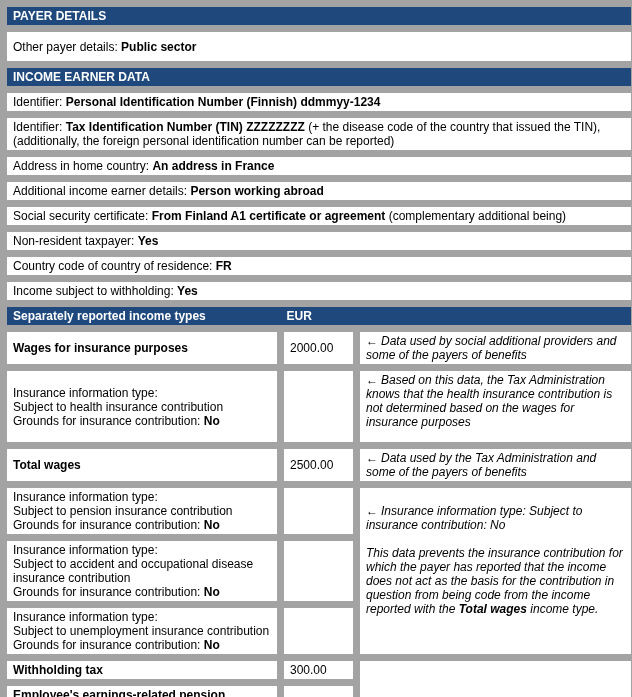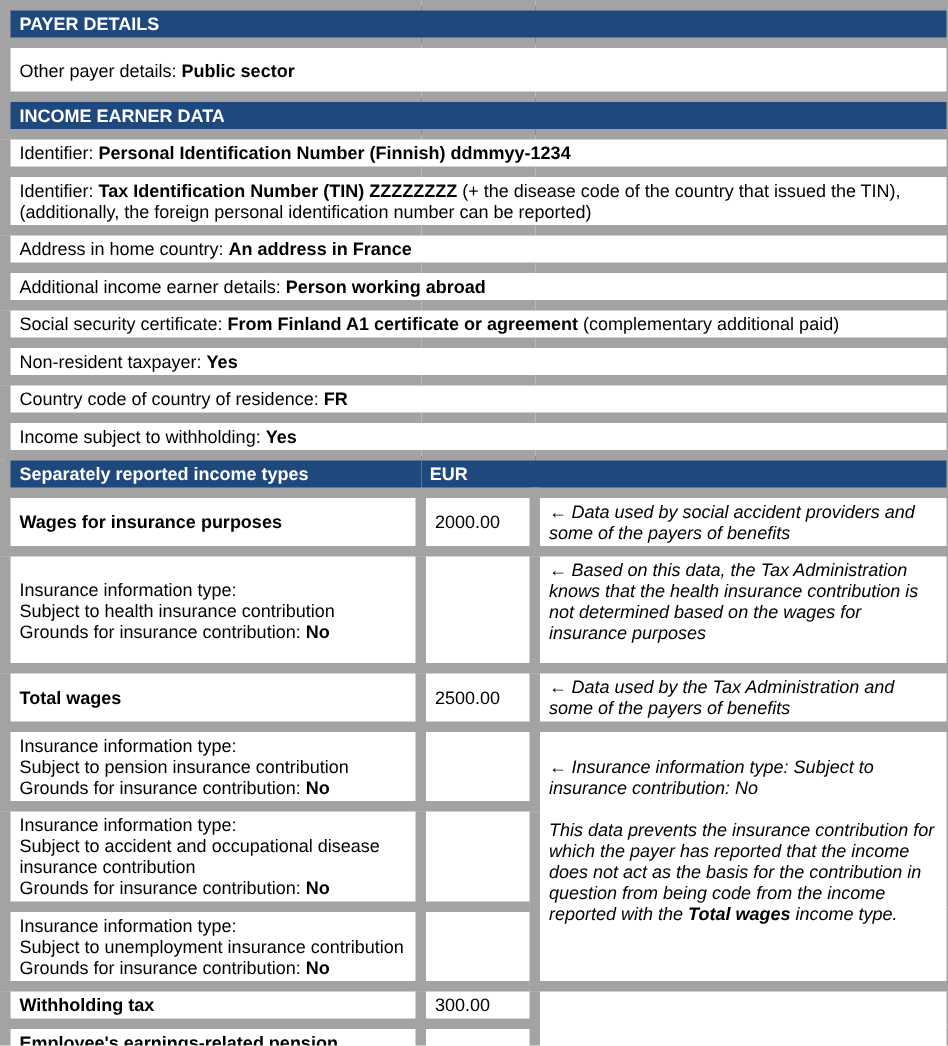--- a/index.html
+++ b/index.html
@@ -38,41 +38,41 @@
   <tr style="height:37px">
         <td colspan="3"><span>Identifier: </span><span class="b">Tax Identification Number (TIN) ZZZZZZZZ</span><span> (+ the disease code of the country that issued the TIN), (additionally, the foreign personal identification number can be reported)</span></td>
       </tr>
   <tr style="height:22px">
         <td colspan="3"><span>Address in home country: </span><span class="b">An address in France</span></td>
       </tr>
   <tr style="height:22px">
         <td colspan="3"><span>Additional income earner details: </span><span class="b">Person working abroad</span></td>
       </tr>
   <tr style="height:22px">
-        <td colspan="3"><span>Social security certificate: </span><span class="b">From Finland A1 certificate or agreement</span><span> (complementary additional paid)</span></td>
+        <td colspan="3"><span>Social security certificate: </span><span class="b">From Finland A1 certificate or agreement</span><span> (complementary additional being)</span></td>
       </tr>
   <tr style="height:22px">
         <td colspan="3"><span>Non-resident taxpayer: </span><span class="b">Yes</span></td>
       </tr>
   <tr style="height:22px">
         <td colspan="3"><span>Country code of country of residence: </span><span class="b">FR</span></td>
       </tr>
   <tr style="height:22px">
         <td colspan="3"><span>Income subject to withholding: </span><span class="b">Yes</span></td>
       </tr>
 
   <tr class="hdr" style="height:22px">
     <td style="border-right:none">Separately reported income types</td>
     <td colspan="2" style="border-left:none">EUR</td>
   </tr>
 
   <tr style="height:36px">
     <td class="b">Wages for insurance purposes</td>
     <td>2000.00</td>
-    <td class="note"><span class="arrow">←</span><span>Data used by social accident providers and some of the payers of benefits</span></td>
+    <td class="note"><span class="arrow">←</span><span>Data used by social additional providers and some of the payers of benefits</span></td>
   </tr>
 
   <tr style="height:78px">
     <td><span>Insurance information type:</span><br><span>Subject to health insurance contribution</span><br><span>Grounds for insurance contribution: </span><span class="b">No</span></td>
     <td></td>
     <td class="note"><span class="arrow">←</span><span>Based on this data, the Tax Administration knows that the health insurance contribution is not determined based on the wages for insurance purposes</span></td>
   </tr>
 
   <tr style="height:36px">
     <td class="b">Total wages</td>

